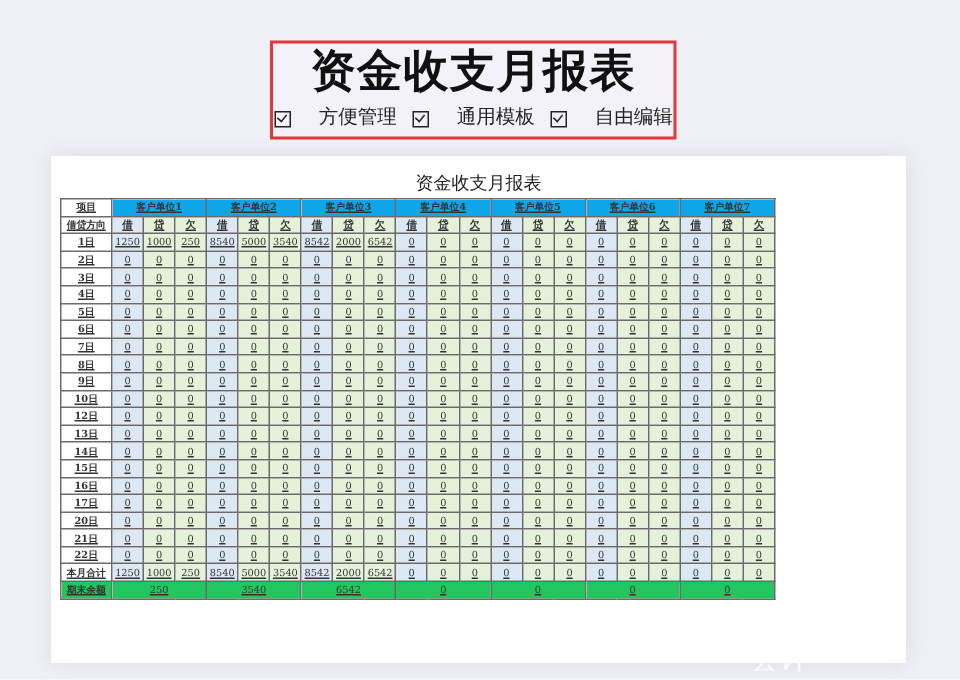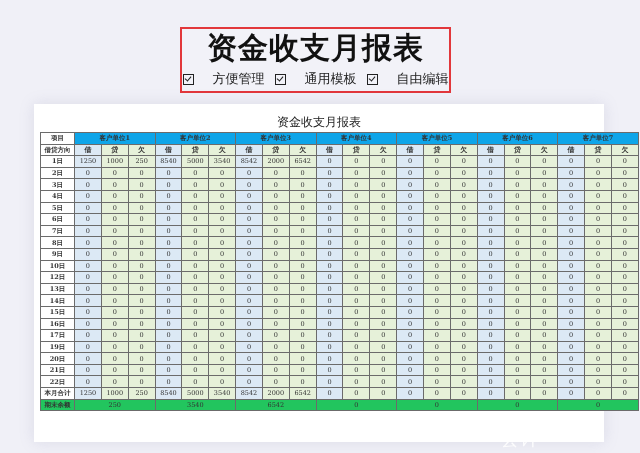--- a/index.html
+++ b/index.html
@@ -25,23 +25,23 @@
   .chk::after { content:""; position:absolute; left:2px; top:0px; width:3px; height:5px; border-right:1.5px solid #222; border-bottom:1.5px solid #222; transform:rotate(40deg); }
   .card {
     position:absolute; left:34px; top:104px; width:570px; height:338px;
     background:#fff; box-shadow:0 0 14px rgba(120,120,160,0.18);
   }
   .sheet-title {
     position:absolute; left:0; right:0; top:10px; text-align:center;
     font-family:"DejaVu Serif","Liberation Serif",serif; font-size:12px; color:#222;
   }
   table.report {
-    position:absolute; left:6px; top:28px; width:599px;
+    position:absolute; left:6px; top:28px; width:477px;
     border-collapse:collapse; table-layout:fixed;
-    font-family:"DejaVu Serif","Liberation Serif",serif; font-size:6.5px; color:#333;
+    font-family:"DejaVu Serif","Liberation Serif",serif; font-size:6.5px; color:#333;text-decoration:underline;
   }
   table.report td {
     border:1px solid #6b6b6b; text-align:center; height:10.6px; padding:0; line-height:10px; overflow:hidden; white-space:nowrap;
   }
   .lbl { background:#fff; font-weight:bold; font-size:6.5px; }
   .unit { background:#0ea5e9; font-weight:bold; }
   .c-debit { background:#dce9f5; }
   .c-credit { background:#e6f1d9; }
   .c-owe { background:#e6f1d9; }
   .hdr2 td.c-debit, .hdr2 td.c-credit, .hdr2 td.c-owe { font-weight:bold; font-size:7px; }
@@ -512,44 +512,20 @@
           <td class="c-credit">0</td>
           <td class="c-owe">0</td>
           <td class="c-debit">0</td>
           <td class="c-credit">0</td>
           <td class="c-owe">0</td>
           <td class="c-debit">0</td>
           <td class="c-credit">0</td>
           <td class="c-owe">0</td>
         </tr>
         <tr>
-          <td class="lbl">19日</td>
-          <td class="c-debit">0</td>
-          <td class="c-credit">0</td>
-          <td class="c-owe">0</td>
-          <td class="c-debit">0</td>
-          <td class="c-credit">0</td>
-          <td class="c-owe">0</td>
-          <td class="c-debit">0</td>
-          <td class="c-credit">0</td>
-          <td class="c-owe">0</td>
-          <td class="c-debit">0</td>
-          <td class="c-credit">0</td>
-          <td class="c-owe">0</td>
-          <td class="c-debit">0</td>
-          <td class="c-credit">0</td>
-          <td class="c-owe">0</td>
-          <td class="c-debit">0</td>
-          <td class="c-credit">0</td>
-          <td class="c-owe">0</td>
-          <td class="c-debit">0</td>
-          <td class="c-credit">0</td>
-          <td class="c-owe">0</td>
-        </tr>
-        <tr>
           <td class="lbl">20日</td>
           <td class="c-debit">0</td>
           <td class="c-credit">0</td>
           <td class="c-owe">0</td>
           <td class="c-debit">0</td>
           <td class="c-credit">0</td>
           <td class="c-owe">0</td>
           <td class="c-debit">0</td>
           <td class="c-credit">0</td>
           <td class="c-owe">0</td>

